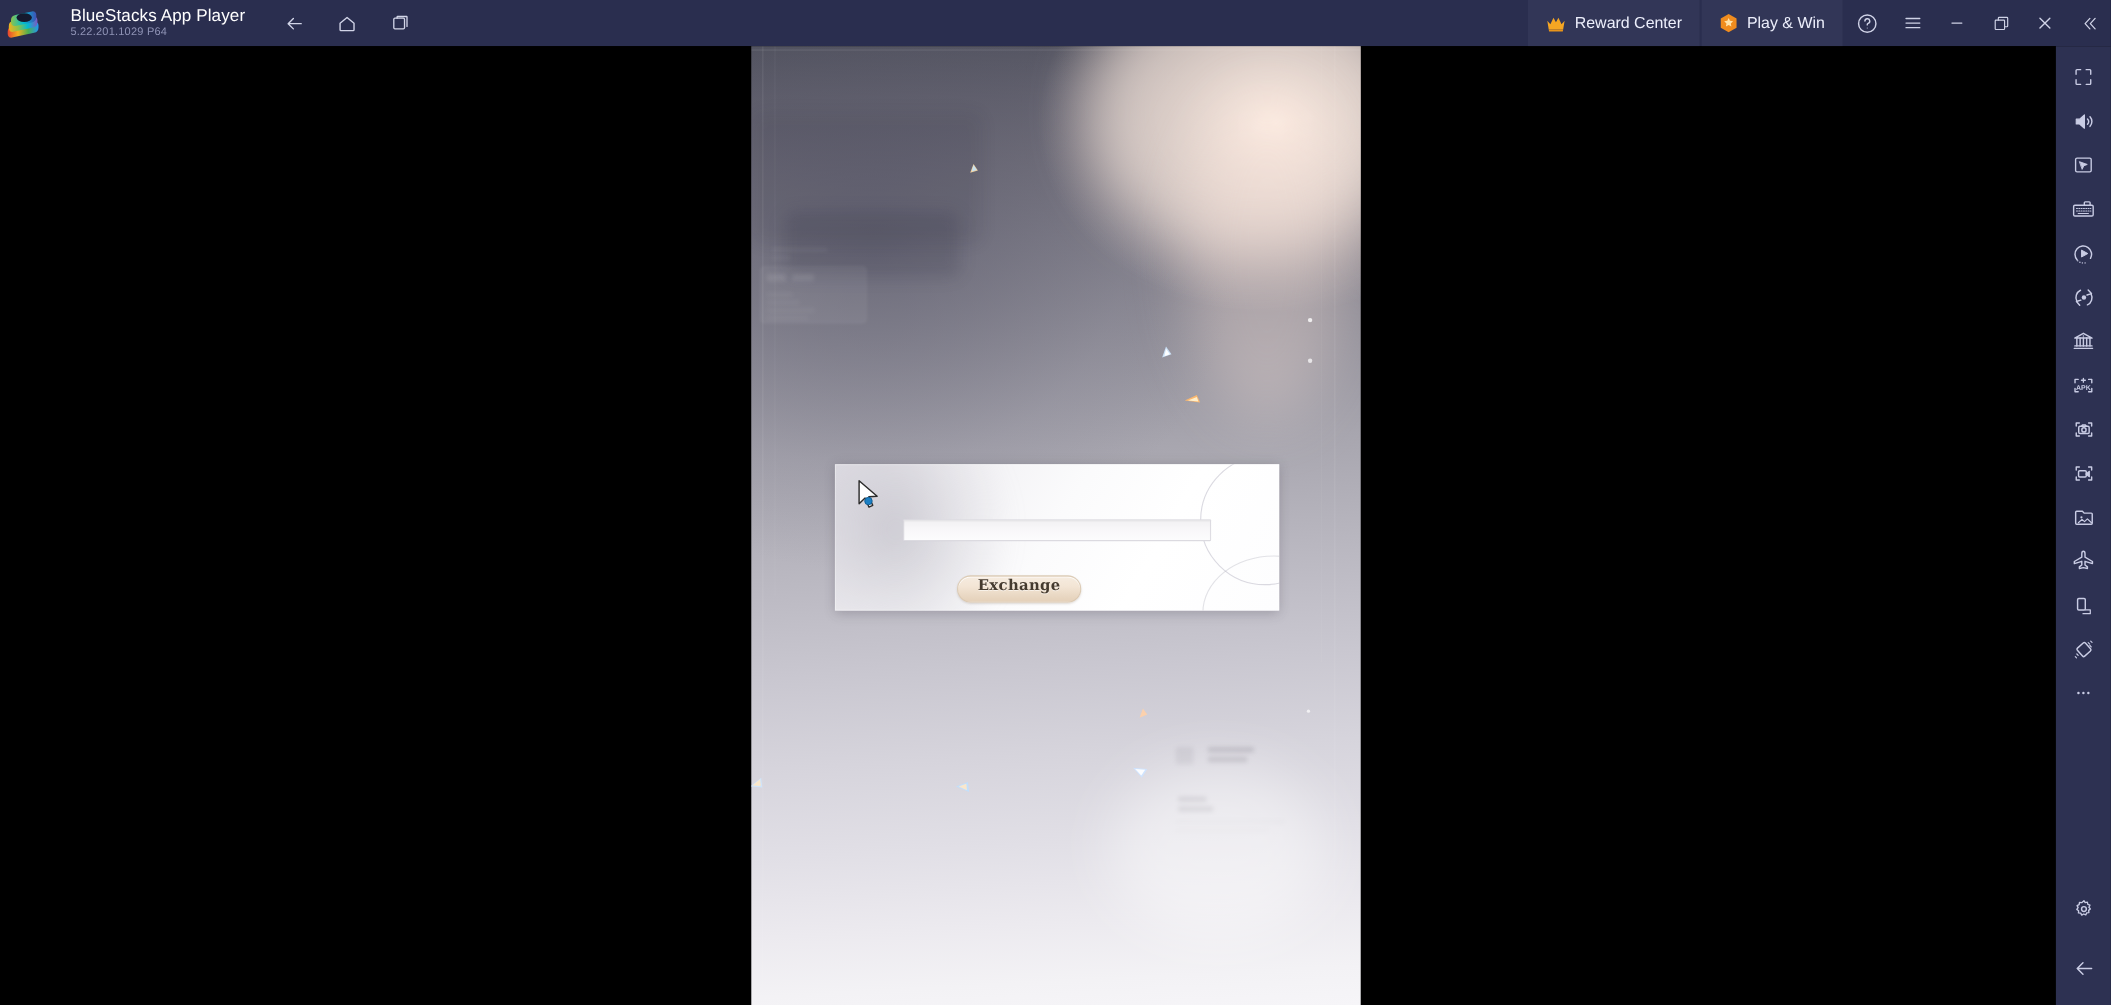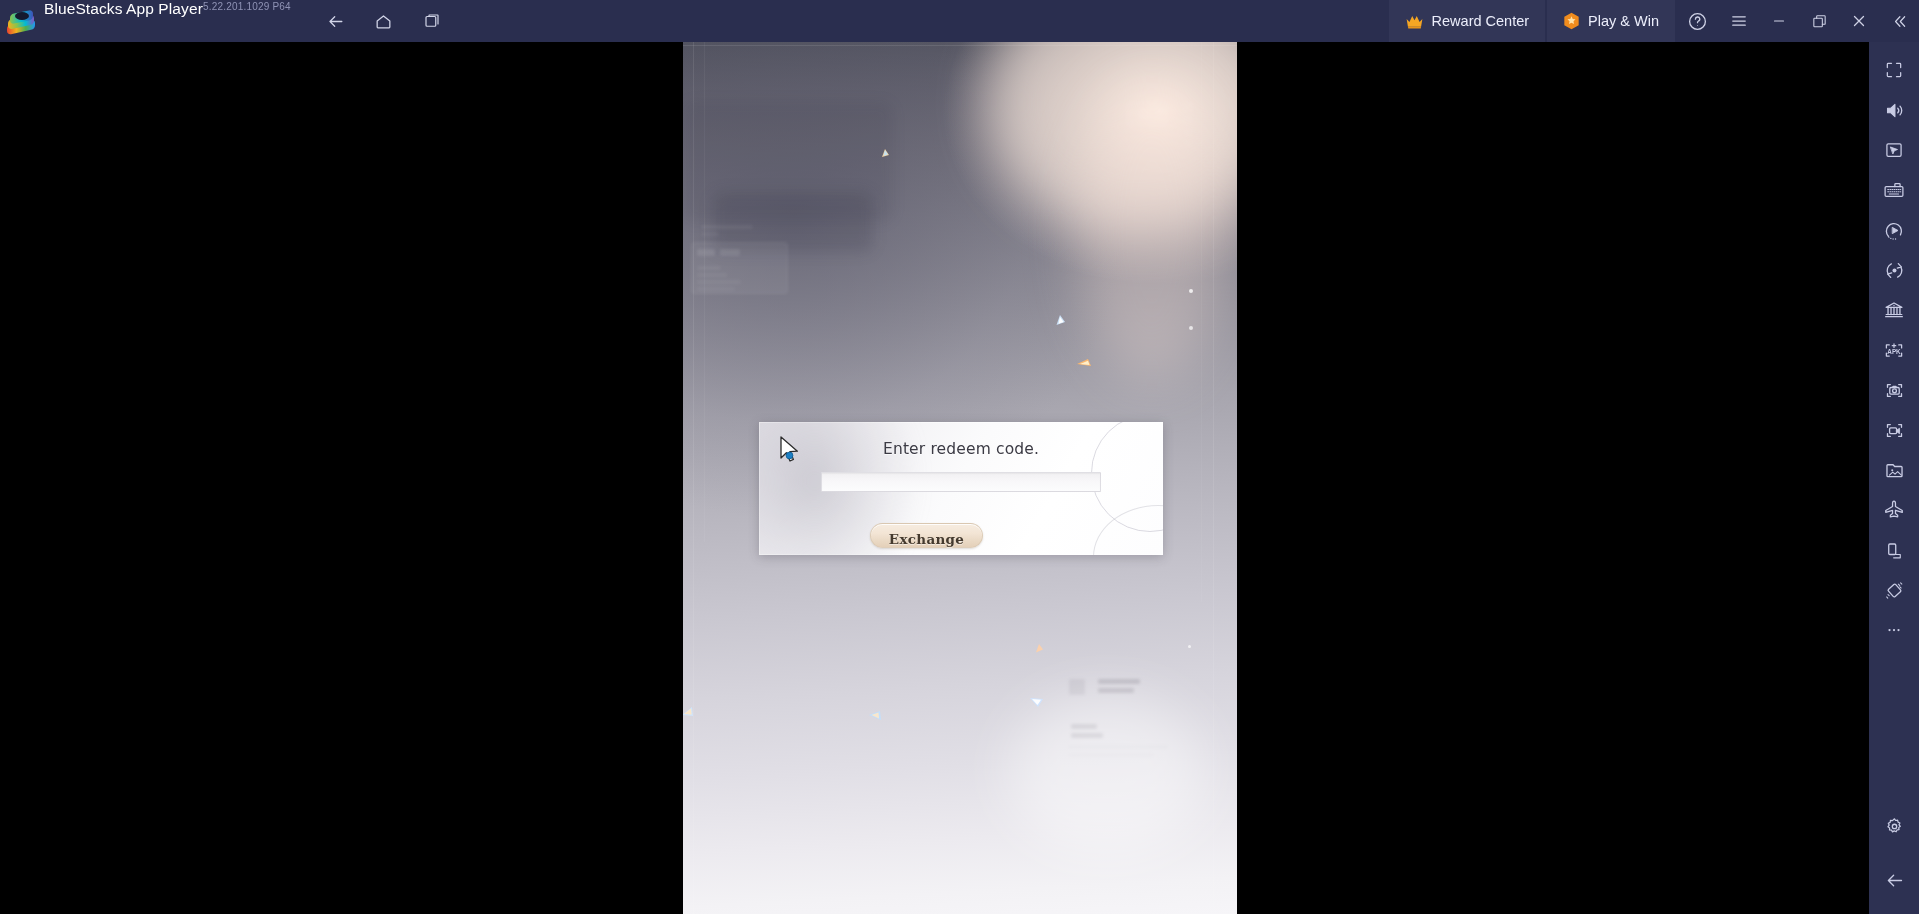--- a/index.html
+++ b/index.html
@@ -7,21 +7,21 @@
   body { font-family:"Liberation Sans", sans-serif; -webkit-font-smoothing:antialiased; }
 
   
   .titlebar{
     position:absolute; top:0; left:0; width:1919px; height:42px;
     background:#2a2e4f; display:flex; align-items:center;
   }
   .logo-wrap{ width:44px; height:42px; display:flex; align-items:center; justify-content:center; flex:0 0 auto;}
   .logo{ width:30px; height:28px; position:relative; }
   .logo i{ position:absolute; border-radius:4px; transform:skewY(-12deg); left:0; }
-  .app-text{ display:flex; flex-direction:row; justify-content:center; height:42px; margin-left:0; }
+  .app-text{ display:flex; flex-direction:column; justify-content:center; height:42px; margin-left:20px; }
   .app-title{ font-size:15.5px; color:#ffffff; line-height:17px; letter-spacing:.1px; font-weight:400;}
   .app-ver{ font-size:10px; color:#8f93b5; line-height:12px; margin-top:1px; letter-spacing:.2px;}
 
   .nav-icons{ display:flex; align-items:center; margin-left:28px; gap:14px;}
   .navbtn{ width:34px; height:34px; display:flex; align-items:center; justify-content:center; border-radius:4px; cursor:pointer;}
   .navbtn svg{ stroke:#d2d5e8; fill:none; stroke-width:1.6; stroke-linecap:round; stroke-linejoin:round;}
 
   .tb-spacer{ flex:1 1 auto; }
 
   .tb-right{ display:flex; align-items:center; height:42px; }
@@ -101,21 +101,21 @@
     border-radius:1px;
     box-shadow:0 1px 1px rgba(0,0,0,.04) inset;
     font-family:"Liberation Sans", sans-serif; font-size:12px; color:#4a4954;
     padding:0 6px; outline:none;
   }
   .dlg-btn{
     position:absolute; left:111px; top:101px; width:113px; height:25px;
     border-radius:15px; border:1px solid rgba(214,196,174,.75);
     background:linear-gradient(180deg,#f6ece0 0%, #f3e5d5 40%, #ead9c5 72%, #e4d0b9 100%);
     box-shadow:0 1px 2px rgba(120,100,80,.22), 0 1px 0 rgba(255,255,255,.85) inset;
-    display:flex; align-items:flex-end; justify-content:center; cursor:pointer;
+    display:flex; align-items:flex-start; justify-content:center; cursor:pointer;
   }
   .dlg-btn span{
     font-family:"DejaVu Serif", serif; font-weight:700; font-size:13.5px;
     color:#453a2e; letter-spacing:.3px; text-shadow:0 1px 0 rgba(255,255,255,.55);
   }
 
   
   .cursor{ position:absolute; left:779px; top:394px; width:22px; height:28px; pointer-events:none; z-index:40;}
 
   
@@ -317,21 +317,20 @@
       <div class="spark" style="left:506px; top:284px; width:4px; height:4px; border-radius:50%; background:rgba(255,255,255,.7);"></div>
       <div class="spark" style="left:505px; top:603px; width:3px; height:3px; border-radius:50%; background:rgba(255,255,255,.7);"></div>
     </div>
 
     <div style="position:absolute;inset:0;">
       <div class="dialog" style="left:76px; top:380px;">
         <div class="dlg-sheen"></div>
         <div class="dlg-arc"></div>
         <div class="dlg-arc2"></div>
 
-        <div class="dlg-title">Enter redeem code.</div>
 
         <input class="dlg-input" type="text" value="" placeholder="" style="">
 
         <div class="dlg-btn">
           <span>Exchange</span>
         </div>
       </div>
     </div>
 
   </div>

